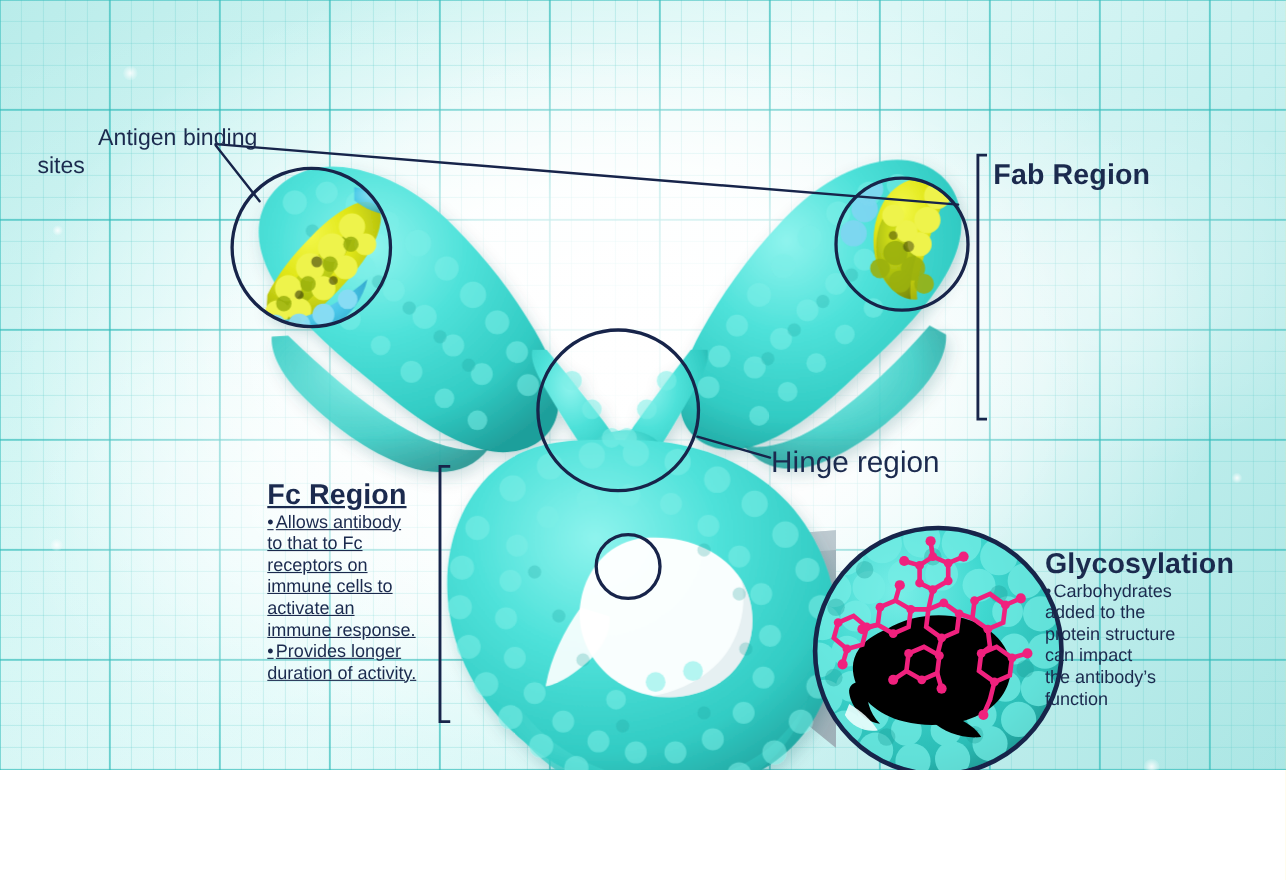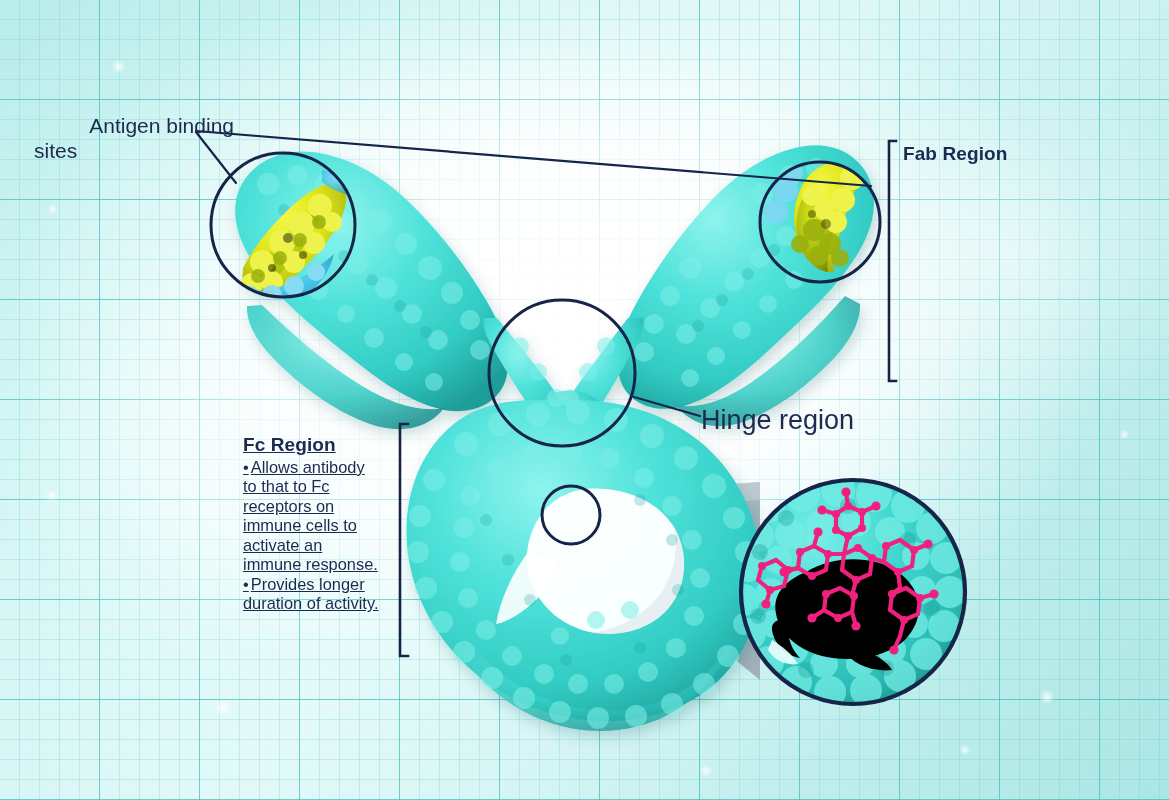--- a/index.html
+++ b/index.html
@@ -6,21 +6,21 @@
     margin: 0;
     padding: 0;
     background: #ffffff;
   }
   body {
     font-family: "Liberation Sans", sans-serif;
   }
   #stage {
     position: relative;
     width: 1169px;
-    height: 800px;
+    height: 700px;
     overflow: hidden;
     background: #fde047;
   }
 
   
   .bg-base {
     position: absolute;
     inset: 0;
     background:
       radial-gradient(ellipse 640px 430px at 560px 330px, rgba(255,255,255,0.97) 0%, rgba(255,255,255,0.90) 34%, rgba(255,255,255,0.45) 62%, rgba(255,255,255,0.02) 86%),
@@ -70,21 +70,21 @@
   }
 
   
   .txt {
     position: absolute;
     color: #1b2a4e;
     line-height: 1.19;
     -webkit-font-smoothing: antialiased;
   }
   .ttl {
-    font-size: 19px;
+    font-size: 26px;
     font-weight: bold;
     letter-spacing: 0.1px;
     margin: 0 0 1px 0;
   }
   .bullet-list { margin: 0; padding: 0; list-style: none; }
   .bullet-list li {
     font-size: 16.4px;
     margin: 0 0 0 0;
     padding: 0;
     white-space: nowrap;
@@ -636,14 +636,25 @@
       <li class="indent1">immune cells to</li>
       <li class="indent1">activate an</li>
       <li class="indent1">immune response.</li>
       <li><span class="dot">•</span><span>Provides longer</span></li>
       <li class="indent1">duration of activity.</li>
     </ul>
   </div>
 
   <div class="txt" id="hinge-label">Hinge region</div>
 
+  <div class="txt" id="glyco-block">
+    <div class="ttl">Glycosylation</div>
+    <ul class="bullet-list">
+      <li><span class="dot">•</span><span>Carbohydrates</span></li>
+      <li class="indent2">added to the</li>
+      <li class="indent2">protein structure</li>
+      <li class="indent2">can impact</li>
+      <li class="indent1">the antibody’s</li>
+      <li>function</li>
+    </ul>
+  </div>
 
 </div>
 
 </body></html>

